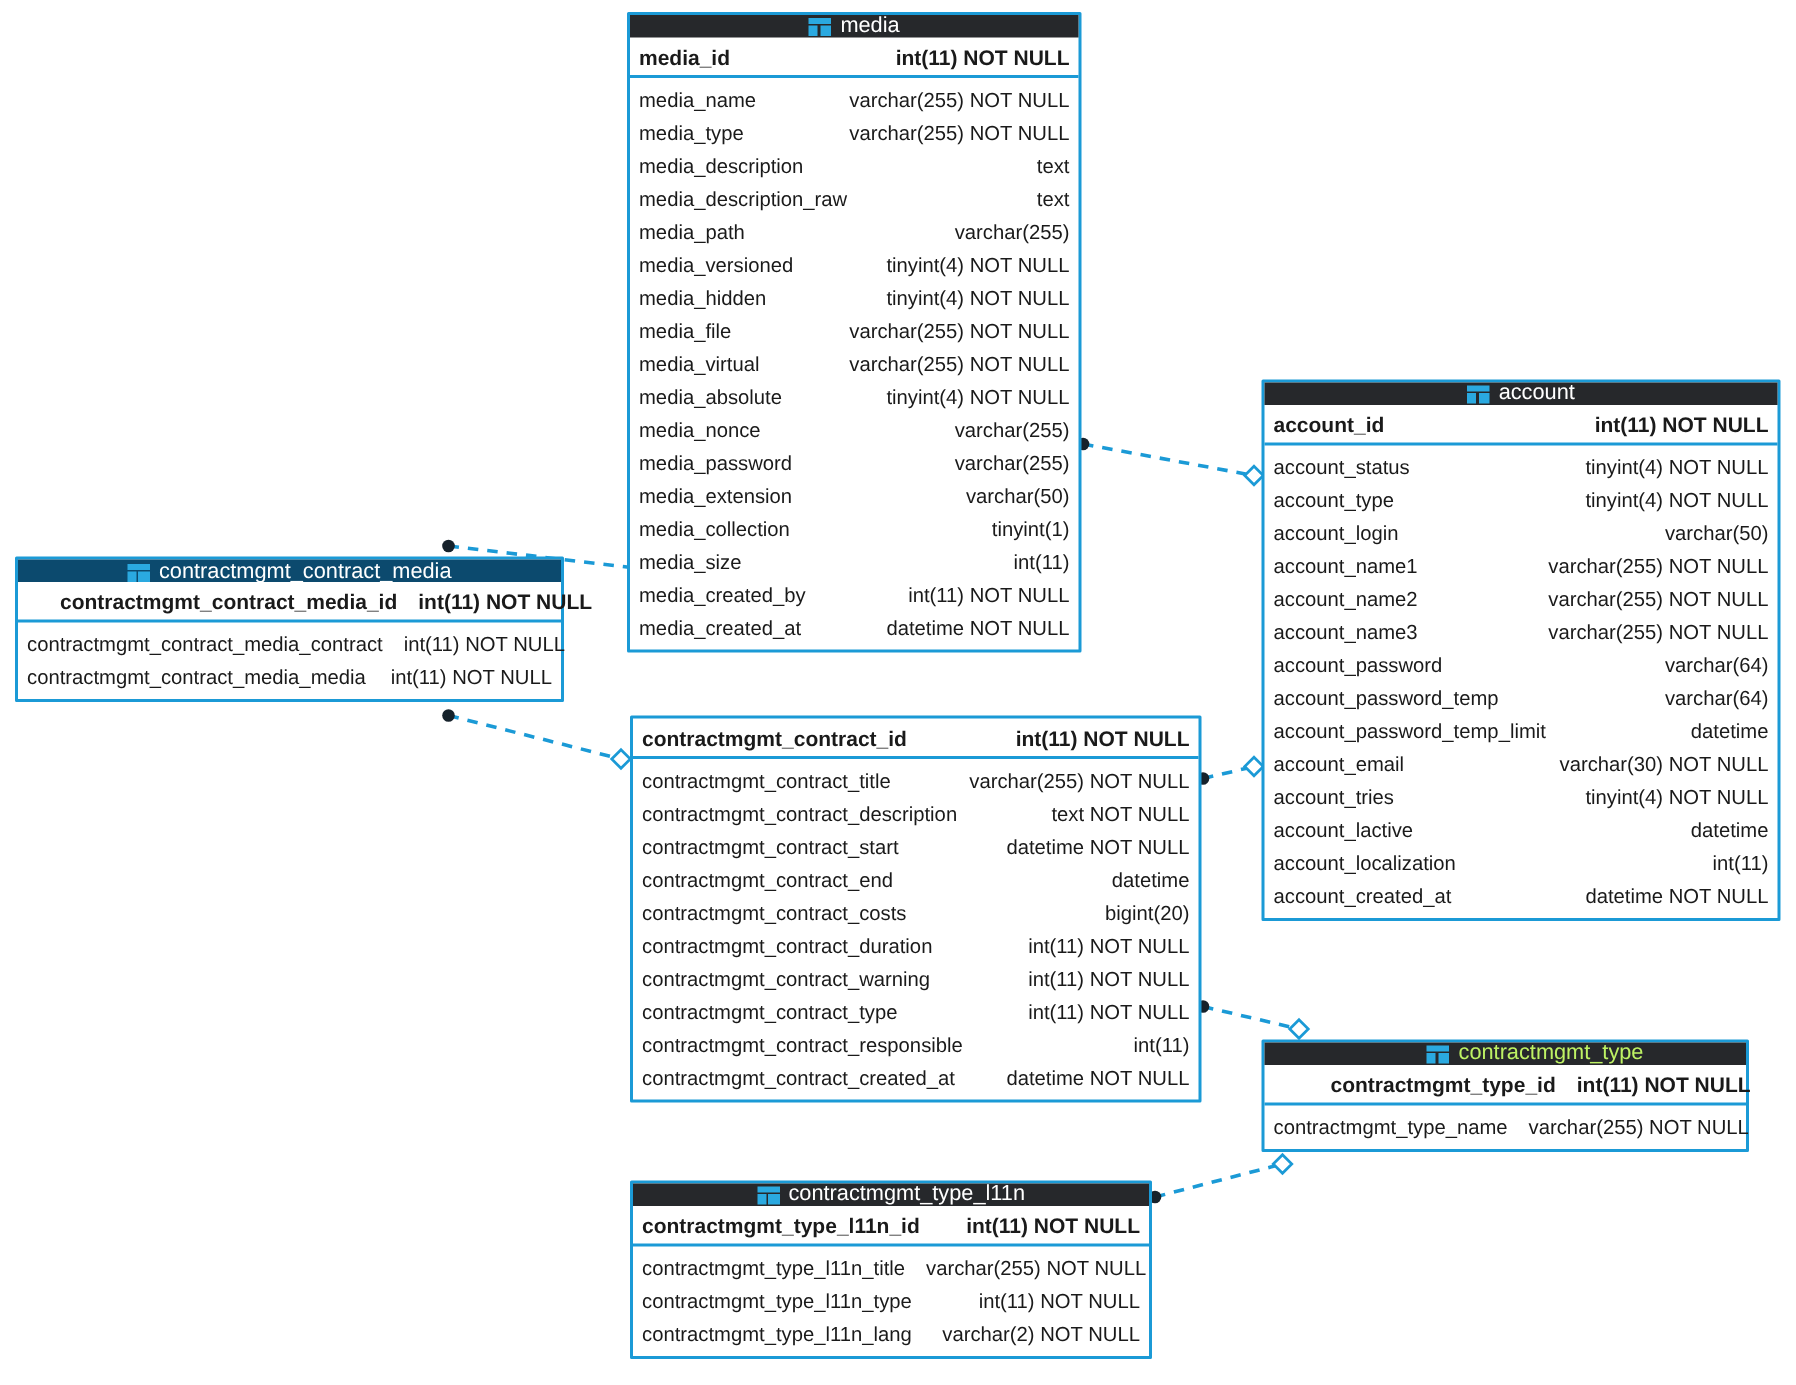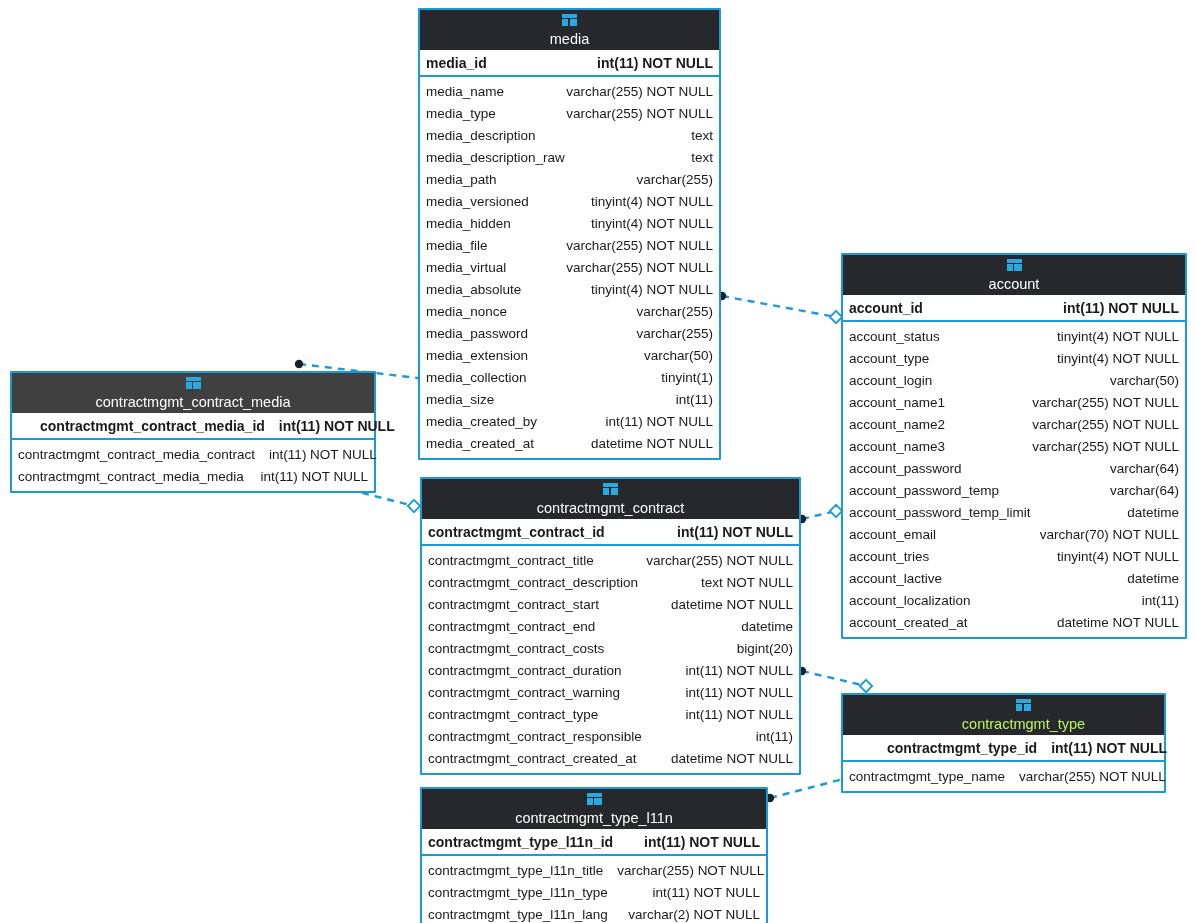--- a/index.html
+++ b/index.html
@@ -27,28 +27,27 @@
     z-index: 2;
     background: #ffffff;
     border: 2px solid #1b9ad6;
     border-radius: 1px;
   }
   .entity-header {
     background: #26282b;
     color: #ffffff;
     font-size: 14.5px;
     line-height: 1;
-    height: 40px;
+    height: 15px;
     display: flex;
     align-items: center;
     justify-content: center;
     gap: 6px;
     padding: 0 8px;
     white-space: nowrap;
-    flex-direction: column;
   }
   .tbl-icon {
     display: inline-block;
     width: 15px; height: 12px;
     position: relative;
     flex: none;
   }
   .tbl-icon i {
     position: absolute;
     display: block;
@@ -254,42 +253,42 @@
           <div class="attr-row">
             <span class="attr-name">account_password_temp</span>
             <span class="attr-type">varchar(64)</span>
           </div>
           <div class="attr-row">
             <span class="attr-name">account_password_temp_limit</span>
             <span class="attr-type">datetime</span>
           </div>
           <div class="attr-row">
             <span class="attr-name">account_email</span>
-            <span class="attr-type">varchar(70) NOT NULL</span>
+            <span class="attr-type">varchar(30) NOT NULL</span>
           </div>
           <div class="attr-row">
             <span class="attr-name">account_tries</span>
             <span class="attr-type">tinyint(4) NOT NULL</span>
           </div>
           <div class="attr-row">
             <span class="attr-name">account_lactive</span>
             <span class="attr-type">datetime</span>
           </div>
           <div class="attr-row">
             <span class="attr-name">account_localization</span>
             <span class="attr-type">int(11)</span>
           </div>
           <div class="attr-row">
             <span class="attr-name">account_created_at</span>
             <span class="attr-type">datetime NOT NULL</span>
           </div>
         </div>
       </div>
       <div class="entity" style="left: 10px; top: 371px; width: 366px; border-color: rgb(27, 154, 214);">
-        <div class="entity-header" style="background: #404040; color: rgb(255, 255, 255);">
+        <div class="entity-header" style="background: #0c4a6e; color: rgb(255, 255, 255); align-items: flex-end;">
           <span class="tbl-icon">
             <i class="r1" style="background: rgb(42, 169, 224);"></i>
             <i class="r2" style="background: rgb(42, 169, 224);"></i>
             <i class="r3" style="background: rgb(42, 169, 224);"></i>
           </span>
           <span>contractmgmt_contract_media</span>
         </div>
         <div class="pk-row" style="border-bottom-color: rgb(27, 154, 214); padding-left: 28px;">
           <span class="attr-name">contractmgmt_contract_media_id</span>
           <span class="attr-type">int(11) NOT NULL</span>
@@ -299,28 +298,20 @@
             <span class="attr-name">contractmgmt_contract_media_contract</span>
             <span class="attr-type">int(11) NOT NULL</span>
           </div>
           <div class="attr-row">
             <span class="attr-name">contractmgmt_contract_media_media</span>
             <span class="attr-type">int(11) NOT NULL</span>
           </div>
         </div>
       </div>
       <div class="entity" style="left: 420px; top: 477px; width: 381px; border-color: rgb(27, 154, 214);">
-        <div class="entity-header" style="background: rgb(38, 40, 43); color: rgb(255, 255, 255);">
-          <span class="tbl-icon">
-            <i class="r1" style="background: rgb(42, 169, 224);"></i>
-            <i class="r2" style="background: rgb(42, 169, 224);"></i>
-            <i class="r3" style="background: rgb(42, 169, 224);"></i>
-          </span>
-          <span>contractmgmt_contract</span>
-        </div>
         <div class="pk-row" style="border-bottom-color: rgb(27, 154, 214);">
           <span class="attr-name">contractmgmt_contract_id</span>
           <span class="attr-type">int(11) NOT NULL</span>
         </div>
         <div class="attrs">
           <div class="attr-row">
             <span class="attr-name">contractmgmt_contract_title</span>
             <span class="attr-type">varchar(255) NOT NULL</span>
           </div>
           <div class="attr-row">

